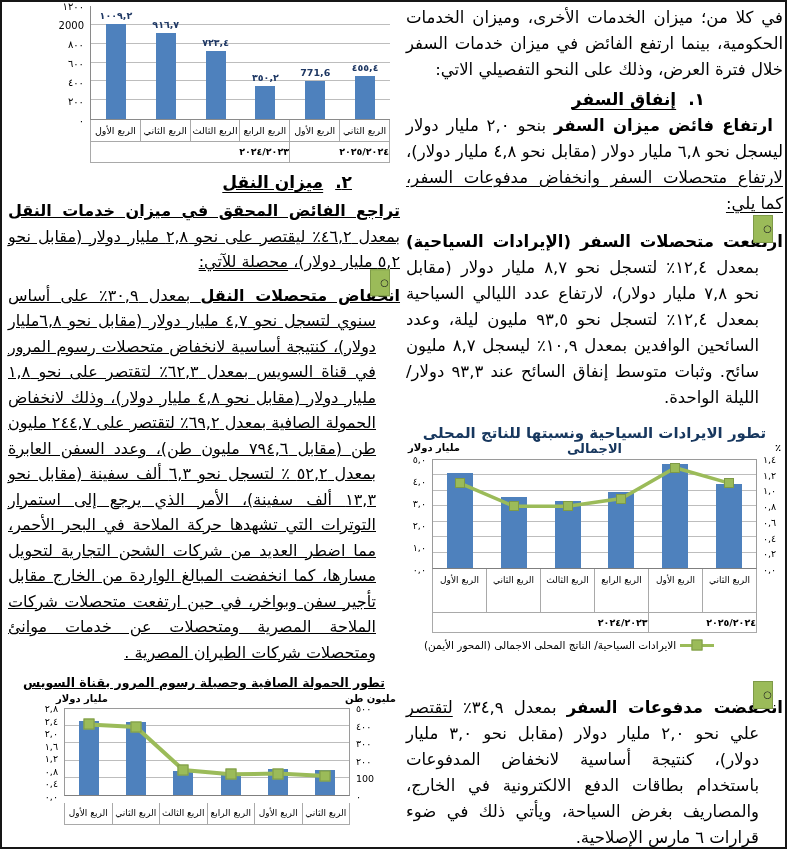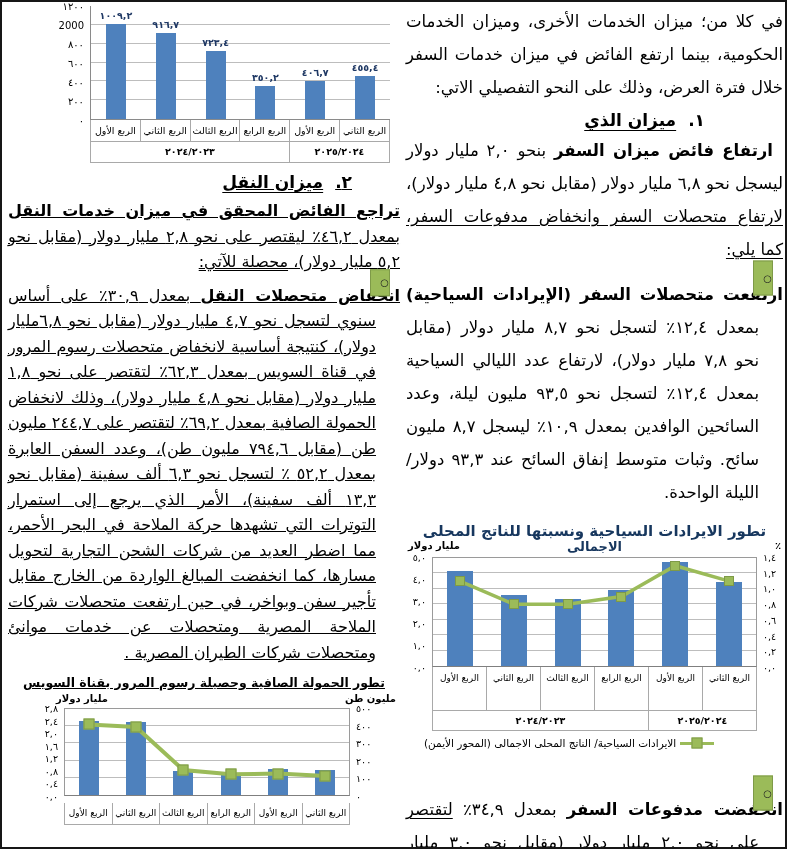--- a/index.html
+++ b/index.html
@@ -8,21 +8,21 @@
     background:#fff; overflow:hidden; box-sizing:border-box;
     border:2px solid #161616;
     font-family:"DejaVu Sans", sans-serif; color:#000;
     direction:rtl;
   }
   
   .col-left{position:absolute; left:6px; top:0; width:392px; direction:rtl;text-decoration:underline;}
   .col-right{position:absolute; left:404px; top:3px; width:377px; direction:rtl;}
 
   
-  .para{font-size:16.5px; line-height:33px; text-align:justify; margin:0;}
+  .para{font-size:16.5px; line-height:26px; text-align:justify; margin:0;}
   .col-left .para{line-height:25.5px; font-size:16px;}
   .b{font-weight:bold;}
   .u{text-decoration:underline; text-underline-offset:3px;}
   .heading{font-size:17px; font-weight:bold; margin:0;}
   .h-num{margin-left:12px;}
   .h-title{text-decoration:underline; text-underline-offset:4px;}
   .bullet{padding-right:24px; text-indent:-24px;}
   .bullet .marker{font-size:10px; display:inline-block; width:20px; text-indent:0; color:#222;}
 
   
@@ -35,21 +35,21 @@
   .marker{position:absolute; transform:translate(-50%,-50%); background:#9BBB59; border:1px solid #7E9A48; box-sizing:border-box;}
   .ticks{position:absolute; direction:ltr;}
   .tick{position:absolute; transform:translateY(50%); font-size:9.5px; color:#000; white-space:nowrap;}
   .ticks-left .tick{right:4px;}
   .ticks-right .tick{left:4px;}
   .cats{position:absolute; display:flex; direction:ltr;}
   .cat-cell{flex:1; border-left:1px solid #a9a9a9; border-bottom:1px solid #a9a9a9; box-sizing:border-box;
             text-align:center; font-size:9px; padding-top:3px; direction:rtl; line-height:11px;}
   .cat-cell:last-child{border-right:1px solid #a9a9a9;}
   .years{position:absolute; display:flex; direction:ltr;}
-  .year-cell{border-left:1px solid #a9a9a9; box-sizing:border-box; text-align:center;
+  .year-cell{border-left:1px solid #a9a9a9; box-sizing:border-box; text-align:right;
              font-size:9.5px; font-weight:bold; padding-top:4px; border-bottom:1px solid #a9a9a9;}
   .year-cell:last-child{border-right:1px solid #a9a9a9;}
 
   
   .chart.top{height:164px; margin-bottom:6px;}
   .chart.top .plot{left:82px; top:4px; width:300px; height:114px; border-left:1px solid #8a8a8a; border-bottom:1px solid #8a8a8a;}
   .chart.top .ticks-left{left:0; top:4px; width:80px; height:114px;}
   .chart.top .ticks-left .tick{font-size:10px;}
   .chart.top .cats{left:82px; top:118px; width:300px; height:22px;}
   .chart.top .cat-cell{font-size:9.5px; padding-top:5px;}
@@ -115,21 +115,21 @@
           <div class="bar" style="left: calc(8.33333% - 10px); width: 20px; height: 84.1%; background: rgb(78, 129, 189);"></div>
           <div class="bar" style="left: calc(25% - 10px); width: 20px; height: 76.3917%; background: rgb(78, 129, 189);"></div>
           <div class="bar" style="left: calc(41.6667% - 10px); width: 20px; height: 60.2833%; background: rgb(78, 129, 189);"></div>
           <div class="bar" style="left: calc(58.3333% - 10px); width: 20px; height: 29.1833%; background: rgb(78, 129, 189);"></div>
           <div class="bar" style="left: calc(75% - 10px); width: 20px; height: 33.8917%; background: rgb(78, 129, 189);"></div>
           <div class="bar" style="left: calc(91.6667% - 10px); width: 20px; height: 37.95%; background: rgb(78, 129, 189);"></div>
           <div class="bar-label" style="left: 8.33333%; bottom: calc(84.1% + 3px);">١٠٠٩,٢</div>
           <div class="bar-label" style="left: 25%; bottom: calc(76.3917% + 3px);">٩١٦,٧</div>
           <div class="bar-label" style="left: 41.6667%; bottom: calc(60.2833% + 3px);">٧٢٣,٤</div>
           <div class="bar-label" style="left: 58.3333%; bottom: calc(29.1833% + 3px);">٣٥٠,٢</div>
-          <div class="bar-label" style="left: 75%; bottom: calc(33.8917% + 3px);">٤٠٦,٧</div>
+          <div class="bar-label" style="left: 75%; bottom: calc(33.8917% + 3px);">771,6</div>
           <div class="bar-label" style="left: 91.6667%; bottom: calc(37.95% + 3px);">٤٥٥,٤</div>
         </div>
       <div class="cats">
           <div class="cat-cell">الربع الأول</div>
           <div class="cat-cell">الربع الثاني</div>
           <div class="cat-cell">الربع الثالث</div>
           <div class="cat-cell">الربع الرابع</div>
           <div class="cat-cell">الربع الأول</div>
           <div class="cat-cell">الربع الثاني</div>
         </div>
@@ -183,40 +183,40 @@
           <div class="marker" style="left: 118.333px; top: 61.06px; height: 11px; width: 11px;"></div>
           <div class="marker" style="left: 165.667px; top: 65.36px; height: 11px; width: 11px;"></div>
           <div class="marker" style="left: 213px; top: 64.5px; height: 11px; width: 11px;"></div>
           <div class="marker" style="left: 260.333px; top: 67.08px; height: 11px; width: 11px;"></div>
         </div>
       <div class="ticks ticks-right">
           <div class="tick" style="bottom: 100%;">٥٠٠</div>
           <div class="tick" style="bottom: 80%;">٤٠٠</div>
           <div class="tick" style="bottom: 60%;">٣٠٠</div>
           <div class="tick" style="bottom: 40%;">٢٠٠</div>
-          <div class="tick" style="bottom: 20%;">١٠٠</div>
+          <div class="tick" style="bottom: 20%;">100</div>
           <div class="tick" style="bottom: 0%;">٠</div>
         </div>
       <div class="cats">
           <div class="cat-cell">الربع الأول</div>
           <div class="cat-cell">الربع الثاني</div>
           <div class="cat-cell">الربع الثالث</div>
           <div class="cat-cell">الربع الرابع</div>
           <div class="cat-cell">الربع الأول</div>
           <div class="cat-cell">الربع الثاني</div>
         </div>
     </div>
   </div>
 
   <div class="col-right">
 
     <p class="para"><span>في كلا من؛ ميزان الخدمات الأخرى، وميزان الخدمات الحكومية، بينما ارتفع الفائض في ميزان خدمات السفر خلال فترة العرض، وذلك على النحو التفصيلي الاتي:</span></p>
 
     <p class="heading" style="margin:6px 78px 0 0;">
-      <span class="h-num">١.</span><span class="h-title">ميزان الذي</span>
+      <span class="h-num">١.</span><span class="h-title">إنفاق السفر</span>
     </p>
 
     <p class="para" style="margin-top:4px; text-indent:10px;"><span class="b">ارتفاع فائض ميزان السفر</span><span> بنحو ٢,٠ مليار دولار ليسجل نحو ٦,٨ مليار دولار (مقابل نحو ٤,٨ مليار دولار)، </span><span class="u">لارتفاع متحصلات السفر وانخفاض مدفوعات السفر، كما يلي:</span></p>
 
     <p class="para bullet" style="margin-top:12px;"><span class="marker">○</span><span><span class="b">ارتفعت متحصلات السفر (الإيرادات السياحية)</span><span> بمعدل ١٢,٤٪ لتسجل نحو ٨,٧ مليار دولار (مقابل نحو ٧,٨ مليار دولار)، لارتفاع عدد الليالي السياحية بمعدل ١٢,٤٪ لتسجل نحو ٩٣,٥ مليون ليلة، وعدد السائحين الوافدين بمعدل ١٠,٩٪ ليسجل ٨,٧ مليون سائح. وثبات متوسط إنفاق السائح عند ٩٣,٣ دولار/ الليلة الواحدة.</span></span></p>
 
     <div class="chart tourism">
       <div class="ch-title">تطور الايرادات السياحية ونسبتها للناتج المحلى</div>
       <div class="ch-units">
         <span class="unit-left">مليار دولار</span>

